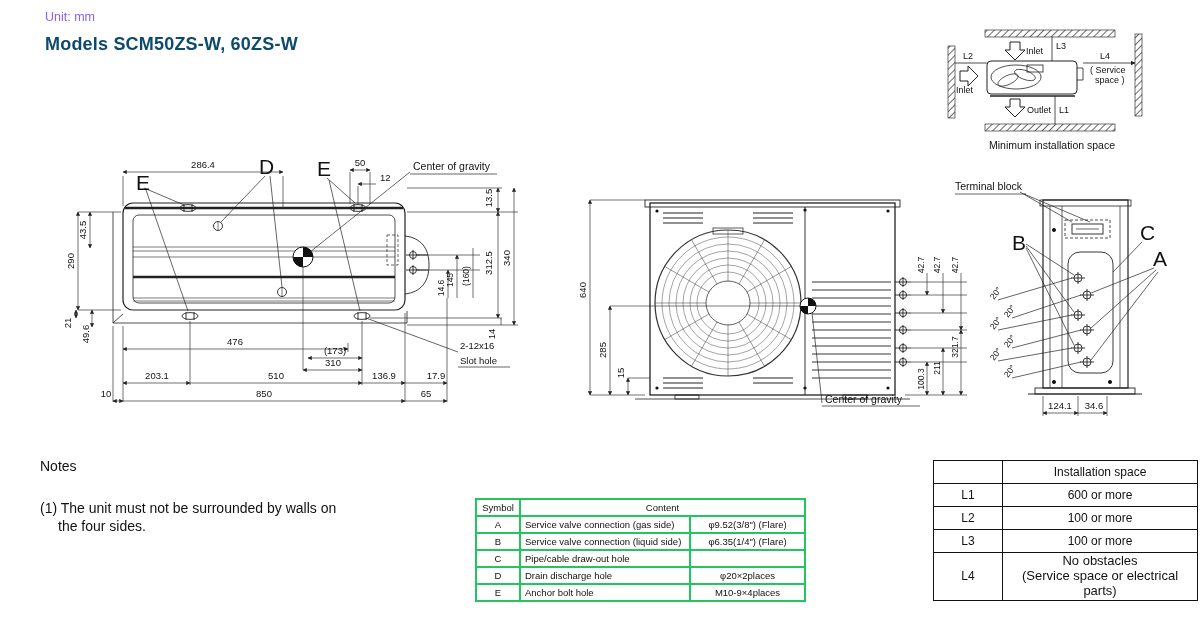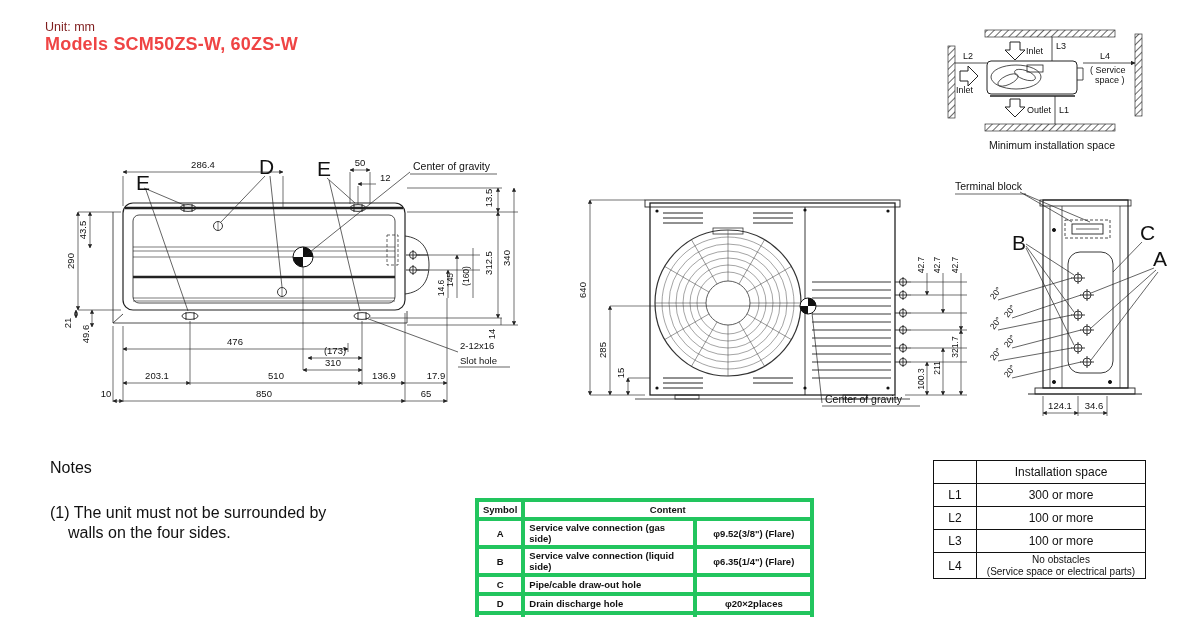--- a/index.html
+++ b/index.html
@@ -1,44 +1,44 @@
 <!DOCTYPE html>
 <html><head>
 <meta charset="utf-8">
 <style>
   html,body{margin:0;padding:0;background:#ffffff;}
   .canvas{position:relative;width:1200px;height:617px;background:#fff;overflow:hidden;
           font-family:"Liberation Sans", sans-serif;color:#1a1a1a;}
   .abs{position:absolute;}
-  .hdr-unit{left:45px;top:20px;font-size:12.5px;color:#7f1d1d;}
-  .hdr-title{left:45px;top:34px;font-size:18px;font-weight:bold;color:#ef4444;letter-spacing:.2px;}
+  .hdr-unit{left:45px;top:10px;font-size:12.5px;color:#8b5cf6;}
+  .hdr-title{left:45px;top:34px;font-size:18px;font-weight:bold;color:#0c4a6e;letter-spacing:.2px;}
   
   svg text{fill:#111;font-family:"Liberation Sans", sans-serif;}
   .dt{font-size:9.5px;}
   .dts{font-size:8.5px;}
   .bl{font-size:21px;}
   .cap{font-size:10.5px;}
   .ms{font-size:9px;}
   .cg{font-size:10.5px;}
   
-  .notes{left:50px;top:458px;width:300px;font-size:16px;line-height:1.24;color:#111;}
+  .notes{left:40px;top:458px;width:300px;font-size:14px;line-height:1.24;color:#111;}
   .notes .ttl{margin-bottom:2px;}
   .notes .itm{padding-left:18px;text-indent:-18px;margin-top:25px;}
   
   table{border-collapse:collapse;}
   .symtable{left:475px;top:498px;font-size:9.5px;}
-  .symtable td,.symtable th{border:4px solid #22c55e;padding:1px 4px;height:13px;font-weight:bold;color:#111;}
+  .symtable td,.symtable th{border:2px solid #22c55e;padding:1px 4px;height:13px;font-weight:normal;color:#111;}
   .symtable .c-sym{width:34px;text-align:center;}
   .symtable .c-desc{width:160px;text-align:left;margin-left:16px;}
   .symtable .c-val{width:105px;text-align:center;}
   .insttable{left:933px;top:460px;font-size:12px;}
-  .insttable td,.insttable th{border:1.4px solid #111;padding:1px 0;text-align:center;font-weight:normal;color:#111;}
+  .insttable td,.insttable th{border:1.4px solid #111;padding:1px 13px;text-align:center;font-weight:normal;color:#111;}
   .insttable .c-key{width:42px;height:20px;}
   .insttable .c-val{width:168px;}
-  .insttable .two{font-size:10px;line-height:1.15;margin-left:22px;}
+  .insttable .two{font-size:13px;line-height:1.15;margin-left:22px;}
 </style>
 </head>
 <body>
 
 <div class="canvas">
 
   <div class="abs hdr-unit">Unit: mm</div>
   <div class="abs hdr-title">Models SCM50ZS-W, 60ZS-W</div>
 
   <svg class="abs" style="left:930px;top:16px;" width="270" height="140" viewBox="0 0 270 140">
@@ -546,21 +546,21 @@
     </table>
 
   <table class="abs insttable">
     <tbody>
         <tr>
       <th class="c-key"></th>
       <th class="c-val">Installation space</th>
     </tr>
     <tr>
       <td class="c-key">L1</td>
-      <td class="c-val">300  or more</td>
+      <td class="c-val">600  or more</td>
     </tr>
     <tr>
       <td class="c-key">L2</td>
       <td class="c-val">100  or more</td>
     </tr>
     <tr>
       <td class="c-key">L3</td>
       <td class="c-val">100  or more</td>
     </tr>
     <tr>

